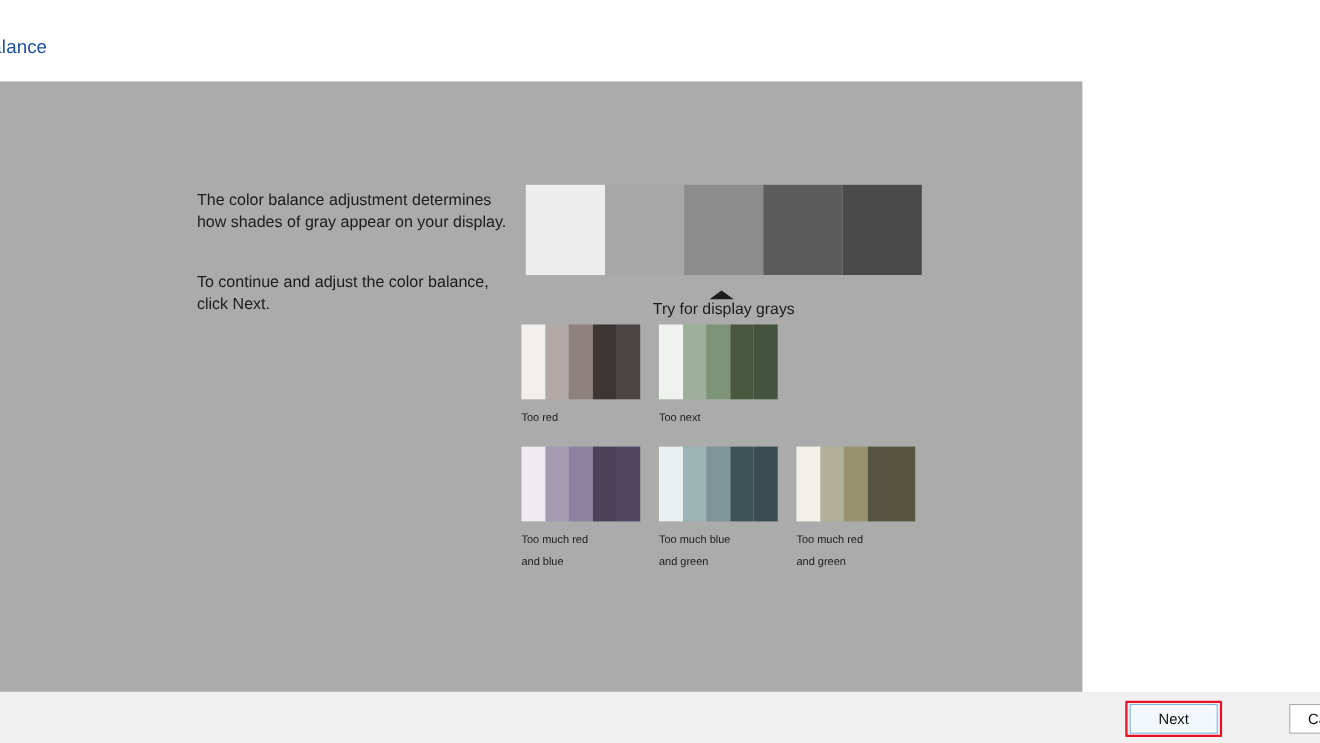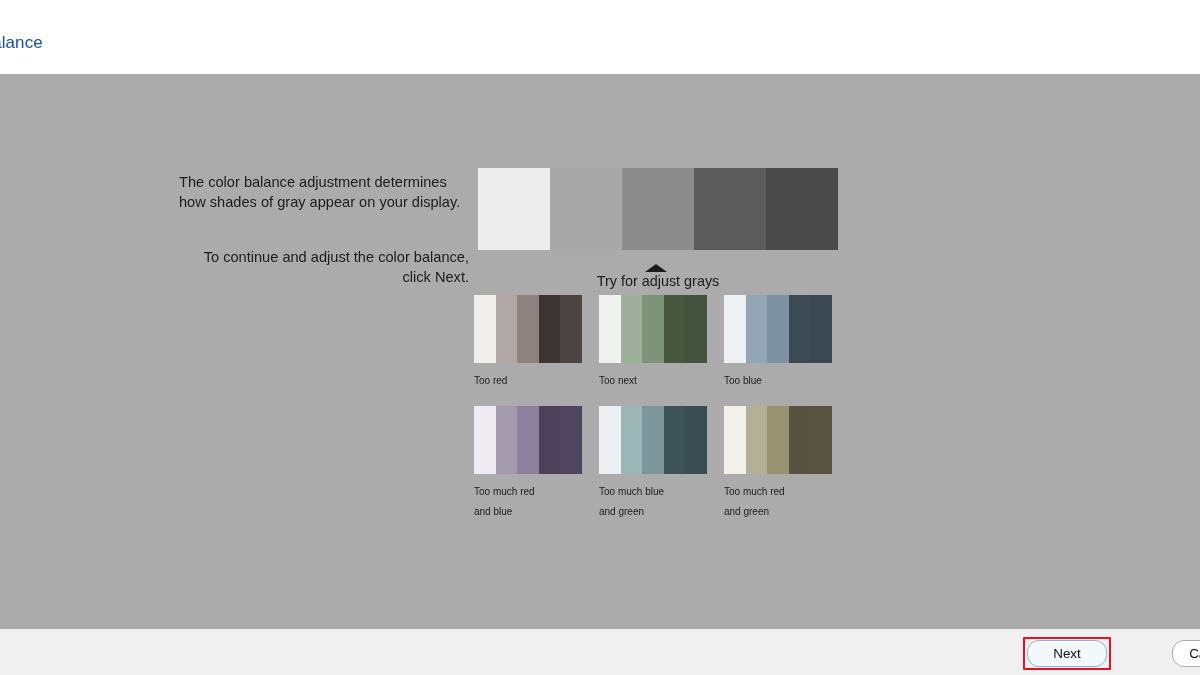--- a/index.html
+++ b/index.html
@@ -33,39 +33,39 @@
     font-size: 17px;
     color: #1d4f9e;
     white-space: nowrap;
     letter-spacing: 0.1px;
   }
 
   
   .stage {
     position: absolute;
     left: 0; top: 74px;
-    width: 1200px;
+    width: 984px;
     height: 555px;
     background: #ababab;
   }
 
   
   .instructions {
     position: absolute;
     left: 179px;
     top: 98px;
     width: 290px;
   }
   .para {
     font-size: 14.6px;
     line-height: 20.4px;
     color: #1c1c1c;
     margin: 0 0 34px 0;
   }
-  .para:last-child { margin-bottom: 0; text-align: right; }
+  .para:last-child { margin-bottom: 0; }
 
   
   .main-bar {
     position: absolute;
     left: 478px;
     top: 94px;
     width: 360px;
     height: 82px;
     display: flex;
   }
@@ -124,21 +124,21 @@
     position: absolute;
     left: 0; top: 629px;
     width: 1200px; height: 46px;
     background: #f0f0f0;
   }
   .btn {
     position: absolute;
     height: 27px;
     background: #ffffff;
     border: 1px solid #adadad;
-    border-radius: 12px;
+    border-radius: 0;
     font-family: "Liberation Sans", sans-serif;
     font-size: 13.4px;
     color: #101010;
     padding: 0;
     cursor: default;
     display: flex;
     align-items: center;
     justify-content: center;
   }
   .btn-next {
@@ -184,21 +184,21 @@
 
     <div class="main-bar" id="main-bar">
         <div class="seg" style="background: rgb(237, 237, 237);"></div>
         <div class="seg" style="background: rgb(168, 168, 168);"></div>
         <div class="seg" style="background: rgb(140, 140, 140);"></div>
         <div class="seg" style="background: rgb(92, 92, 92);"></div>
         <div class="seg" style="background: rgb(74, 74, 74);"></div>
       </div>
 
     <div class="caret"></div>
-    <div class="caret-label">Try for adjust grays</div>
+    <div class="caret-label">Try for display grays</div>
 
     <div class="samples" id="samples">
         <div class="sample-row">
           <div class="sample">
             <div class="sample-swatch">
               <div class="seg" style="background: rgb(241, 238, 238);"></div>
               <div class="seg" style="background: rgb(178, 168, 166);"></div>
               <div class="seg" style="background: rgb(142, 129, 126);"></div>
               <div class="seg" style="background: rgb(61, 53, 51);"></div>
               <div class="seg" style="background: rgb(76, 68, 66);"></div>
@@ -208,30 +208,20 @@
           <div class="sample">
             <div class="sample-swatch">
               <div class="seg" style="background: rgb(239, 242, 238);"></div>
               <div class="seg" style="background: rgb(158, 176, 155);"></div>
               <div class="seg" style="background: rgb(126, 148, 121);"></div>
               <div class="seg" style="background: rgb(72, 88, 63);"></div>
               <div class="seg" style="background: rgb(67, 83, 61);"></div>
             </div>
             <div class="sample-label">Too next</div>
           </div>
-          <div class="sample">
-            <div class="sample-swatch">
-              <div class="seg" style="background: rgb(238, 241, 244);"></div>
-              <div class="seg" style="background: rgb(146, 166, 182);"></div>
-              <div class="seg" style="background: rgb(125, 147, 163);"></div>
-              <div class="seg" style="background: rgb(60, 74, 83);"></div>
-              <div class="seg" style="background: rgb(57, 72, 81);"></div>
-            </div>
-            <div class="sample-label">Too blue</div>
-          </div>
         </div>
         <div class="sample-row">
           <div class="sample">
             <div class="sample-swatch">
               <div class="seg" style="background: rgb(238, 236, 241);"></div>
               <div class="seg" style="background: rgb(165, 155, 177);"></div>
               <div class="seg" style="background: rgb(141, 129, 160);"></div>
               <div class="seg" style="background: rgb(77, 65, 89);"></div>
               <div class="seg" style="background: rgb(79, 69, 96);"></div>
             </div>

